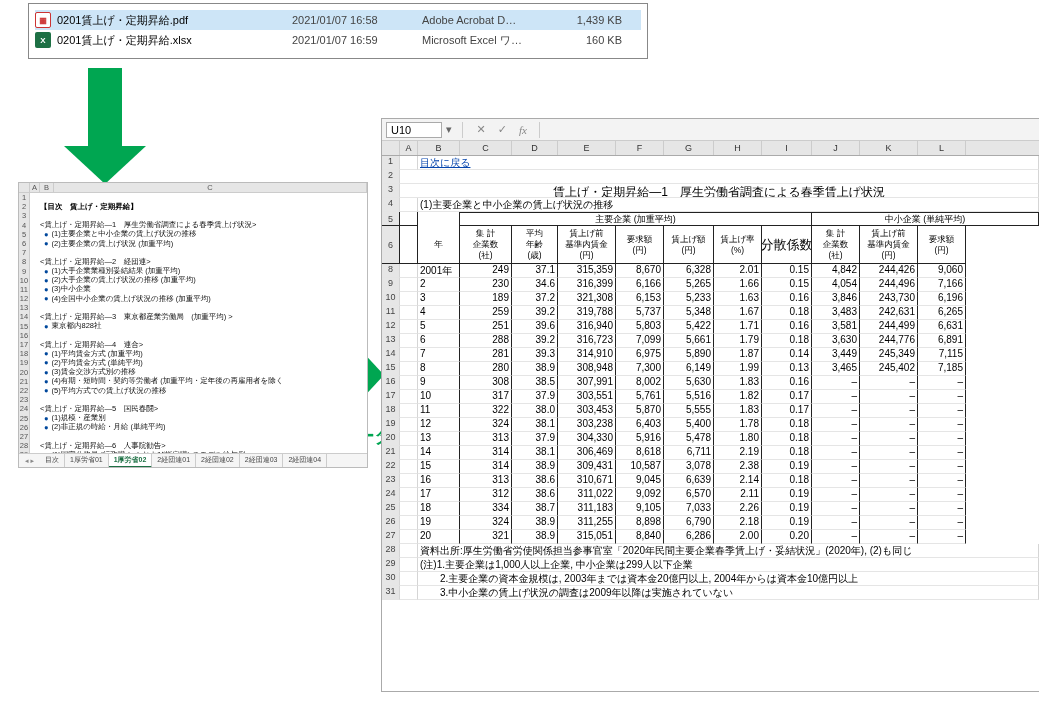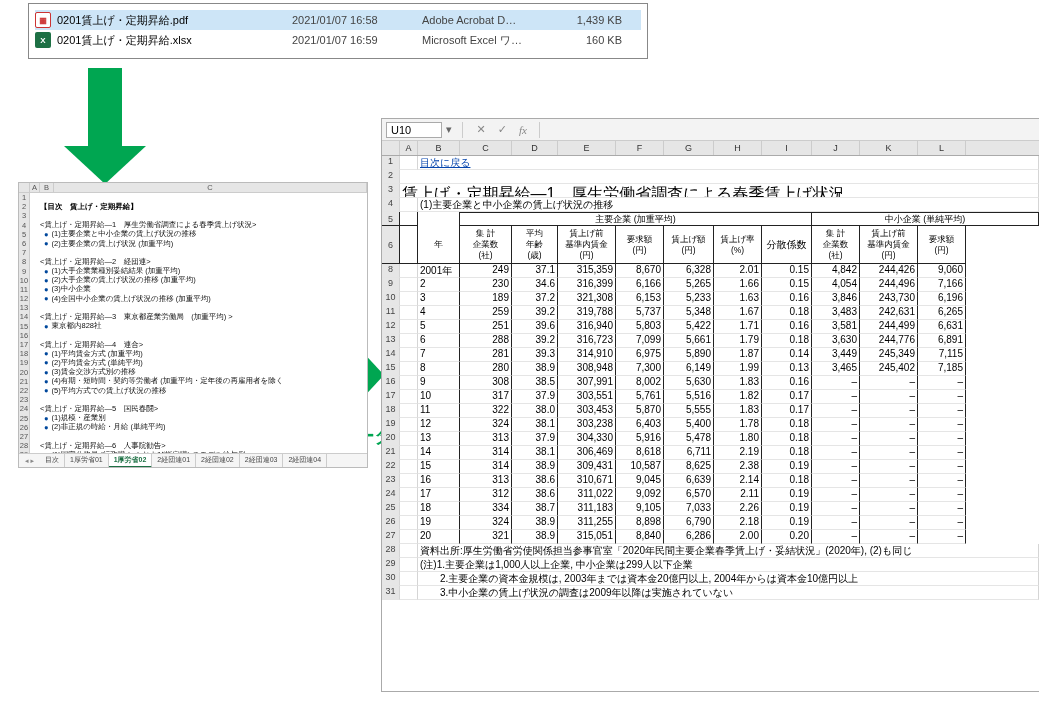--- a/index.html
+++ b/index.html
@@ -344,21 +344,21 @@
         <div class="rowhead">1</div>
         <div class="cB"></div>
         <div style="flex: 1 1 0%;"><span class="back-link">目次に戻る</span></div>
       </div>
       <div class="row">
         <div class="rowhead">2</div>
         <div style="flex: 1 1 0%;"></div>
       </div>
       <div class="row">
         <div class="rowhead">3</div>
-        <div style="flex: 1 1 0%; font-size: 16px;">賃上げ・定期昇給―1　厚生労働省調査による春季賃上げ状況</div>
+        <div style="flex: 1 1 0%; text-align: center; font-size: 12px;">賃上げ・定期昇給―1　厚生労働省調査による春季賃上げ状況</div>
       </div>
       <div class="row">
         <div class="rowhead">4</div>
         <div class="cB"></div>
         <div style="flex: 1 1 0%;">(1)主要企業と中小企業の賃上げ状況の推移</div>
       </div>
       <div class="row hdr">
         <div class="rowhead">5</div>
         <div class="cB" style="border-bottom: 1px solid rgb(34, 34, 34);"></div>
         <div class="cY" style="border-right: 1px solid rgb(34, 34, 34); border-bottom: none;"></div>
@@ -377,21 +377,21 @@
 (歳)</div>
         <div class="cE" style="white-space: pre; line-height: 11px; font-size: 8.5px; border-right: 1px solid rgb(34, 34, 34); border-bottom: 1px solid rgb(34, 34, 34);">賃上げ前
 基準内賃金
 (円)</div>
         <div class="cF" style="white-space: pre; line-height: 11px; font-size: 8.5px; border-right: 1px solid rgb(34, 34, 34); border-bottom: 1px solid rgb(34, 34, 34);">要求額
 (円)</div>
         <div class="cG" style="white-space: pre; line-height: 11px; font-size: 8.5px; border-right: 1px solid rgb(34, 34, 34); border-bottom: 1px solid rgb(34, 34, 34);">賃上げ額
 (円)</div>
         <div class="cH" style="white-space: pre; line-height: 11px; font-size: 8.5px; border-right: 1px solid rgb(34, 34, 34); border-bottom: 1px solid rgb(34, 34, 34);">賃上げ率
 (%)</div>
-        <div class="cI" style="white-space: pre; line-height: 11px; font-size: 10px; border-right: 1px solid rgb(34, 34, 34); border-bottom: 1px solid rgb(34, 34, 34);">分散係数</div>
+        <div class="cI" style="white-space: pre; line-height: 11px; font-size: 13px; border-right: 1px solid rgb(34, 34, 34); border-bottom: 1px solid rgb(34, 34, 34);">分散係数</div>
         <div class="cJ" style="white-space: pre; line-height: 11px; font-size: 8.5px; border-right: 1px solid rgb(34, 34, 34); border-bottom: 1px solid rgb(34, 34, 34);">集 計
 企業数
 (社)</div>
         <div class="cK" style="white-space: pre; line-height: 11px; font-size: 8.5px; border-right: 1px solid rgb(34, 34, 34); border-bottom: 1px solid rgb(34, 34, 34);">賃上げ前
 基準内賃金
 (円)</div>
         <div class="cL" style="white-space: pre; line-height: 11px; font-size: 8.5px; border-right: 1px solid rgb(34, 34, 34); border-bottom: 1px solid rgb(34, 34, 34);">要求額
 (円)</div>
       </div>
       <div class="row" style="height: 0px;"></div>
@@ -606,21 +606,21 @@
         <div class="cL r" style="border-right: 1px solid rgb(34, 34, 34);">–</div>
       </div>
       <div class="row">
         <div class="rowhead">22</div>
         <div class="cB"></div>
         <div class="cY" style="border-right: 1px solid rgb(34, 34, 34);">15</div>
         <div class="cC r" style="border-right: 1px solid rgb(34, 34, 34);">314</div>
         <div class="cD r" style="border-right: 1px solid rgb(34, 34, 34);">38.9</div>
         <div class="cE r" style="border-right: 1px solid rgb(34, 34, 34);">309,431</div>
         <div class="cF r" style="border-right: 1px solid rgb(34, 34, 34);">10,587</div>
-        <div class="cG r" style="border-right: 1px solid rgb(34, 34, 34);">8,625</div>
+        <div class="cG r" style="border-right: 1px solid rgb(34, 34, 34);">3,078</div>
         <div class="cH r" style="border-right: 1px solid rgb(34, 34, 34);">2.38</div>
         <div class="cI r" style="border-right: 1px solid rgb(34, 34, 34);">0.19</div>
         <div class="cJ r" style="border-right: 1px solid rgb(34, 34, 34);">–</div>
         <div class="cK r" style="border-right: 1px solid rgb(34, 34, 34);">–</div>
         <div class="cL r" style="border-right: 1px solid rgb(34, 34, 34);">–</div>
       </div>
       <div class="row">
         <div class="rowhead">23</div>
         <div class="cB"></div>
         <div class="cY" style="border-right: 1px solid rgb(34, 34, 34);">16</div>

